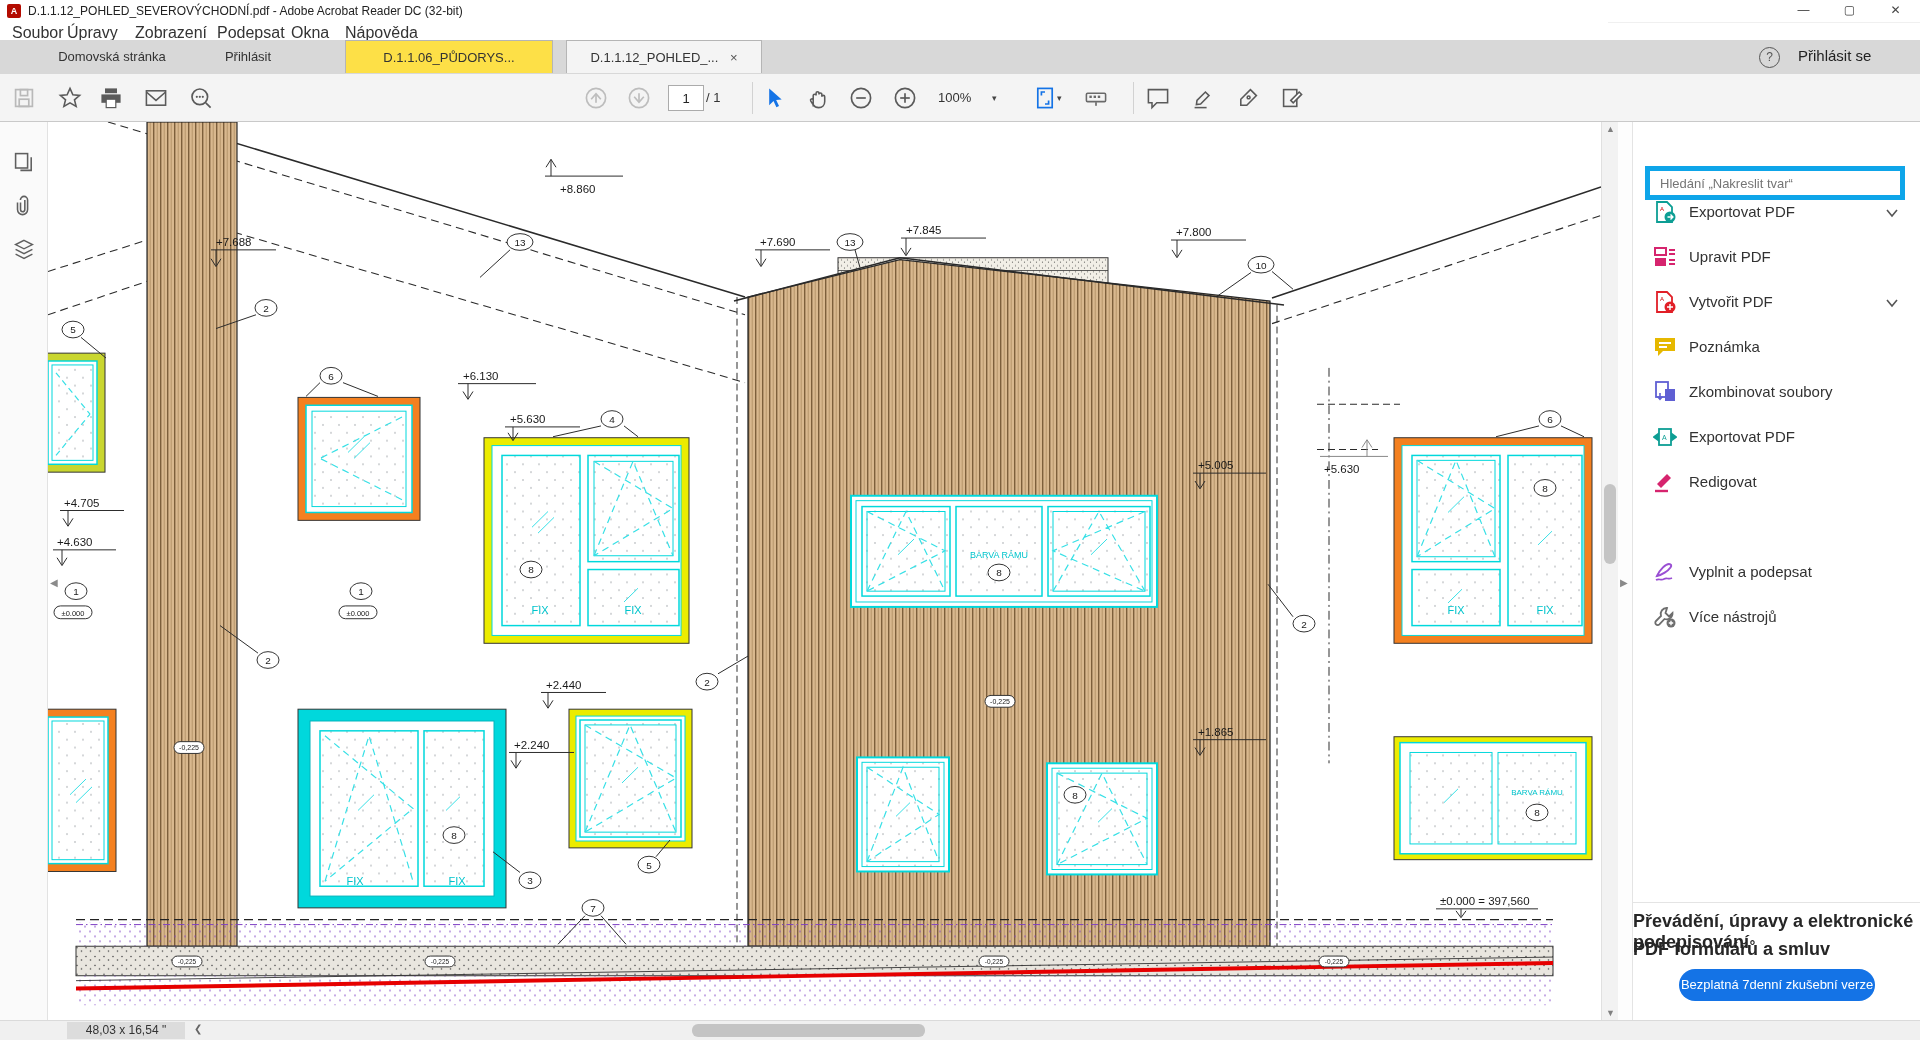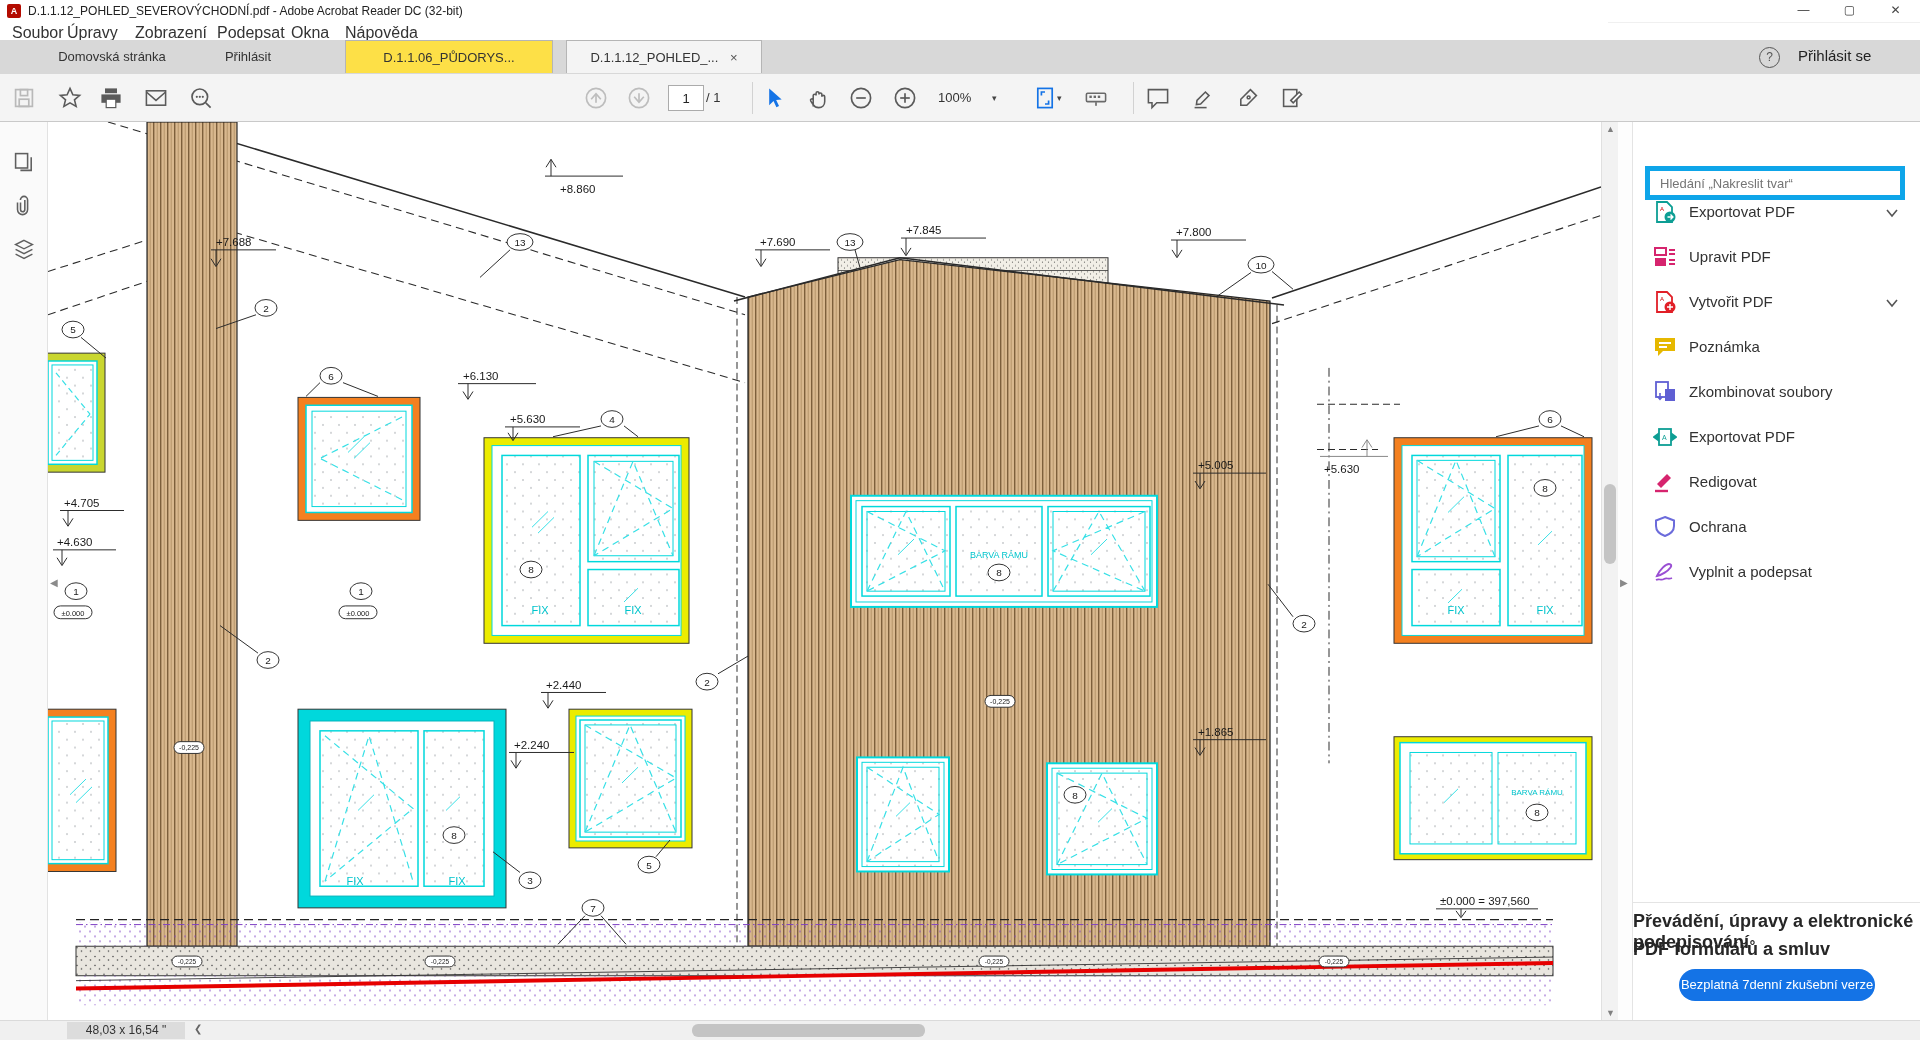--- a/index.html
+++ b/index.html
@@ -599,32 +599,34 @@
         </svg>
       <span class="abs toollabel">Exportovat PDF</span>
     </div>
     <div class="abs toolrow" style="top:338px;">
       <svg class="abs toolico" viewBox="0 0 24 24">
           <path d="M4,14 L14,4 L18,8 L8,18 Z" fill="#d6246e"></path>
           <path d="M2,21 h13" stroke="#d6246e" stroke-width="2.4"></path>
         </svg>
       <span class="abs toollabel">Redigovat</span>
     </div>
-    <div class="abs toolrow" style="top:383px;">
-      <svg class="abs toolico" viewBox="0 0 24 24">
-          <path d="M12,2 L21,5.5 V11 c0,6 -5,8.6 -9,10 c-4,-1.4 -9,-4 -9,-10 V5.5 Z" fill="none" stroke="#6b6bdb" stroke-width="2"></path>
-        </svg>
-      <span class="abs toollabel">Ochrana</span>
-    </div>
     <div class="abs toolrow" style="top:428px;">
       <svg class="abs toolico" viewBox="0 0 24 24">
           <path d="M4,16 C7,9 13,4 16,4 c2,0 3,1.5 1.5,3.5 C15,11 9,15 4,16 Z" fill="none" stroke="#9a4fd3" stroke-width="2"></path>
           <path d="M3,20 c3,-2 5,1 8,-1 s4,1 8,-1" fill="none" stroke="#9a4fd3" stroke-width="1.6"></path>
         </svg>
       <span class="abs toollabel">Vyplnit a podepsat</span>
+    </div>
+    <div class="abs toolrow" style="top:473px;">
+      <svg class="abs toolico" viewBox="0 0 24 24">
+          <path d="M14,3 a6,6 0 0 0 -6,8 L3,16 a2.4,2.4 0 0 0 3.4,3.4 L11.5,14 a6,6 0 0 0 8,-6 l-3.5,3.5 l-3.5,-3.5 Z" fill="none" stroke="#6e6e6e" stroke-width="1.8"></path>
+          <circle cx="18" cy="18" r="4.5" fill="#6e6e6e"></circle>
+          <path d="M18,15.8 v4.4 M15.8,18 h4.4" stroke="#fff" stroke-width="1.3"></path>
+        </svg>
+      <span class="abs toollabel">Více nástrojů</span>
     </div>
 
     <div class="abs promo">
       <div class="abs promoline" style="top:8px;">Převádění, úpravy a elektronické podepisování</div>
       <div class="abs promoline" style="top:36px;">PDF formulářů a smluv</div>
       <div class="abs promobtn">Bezplatná 7denní zkušební verze</div>
     </div>
   </div>
 
   <div class="abs bottombar">

